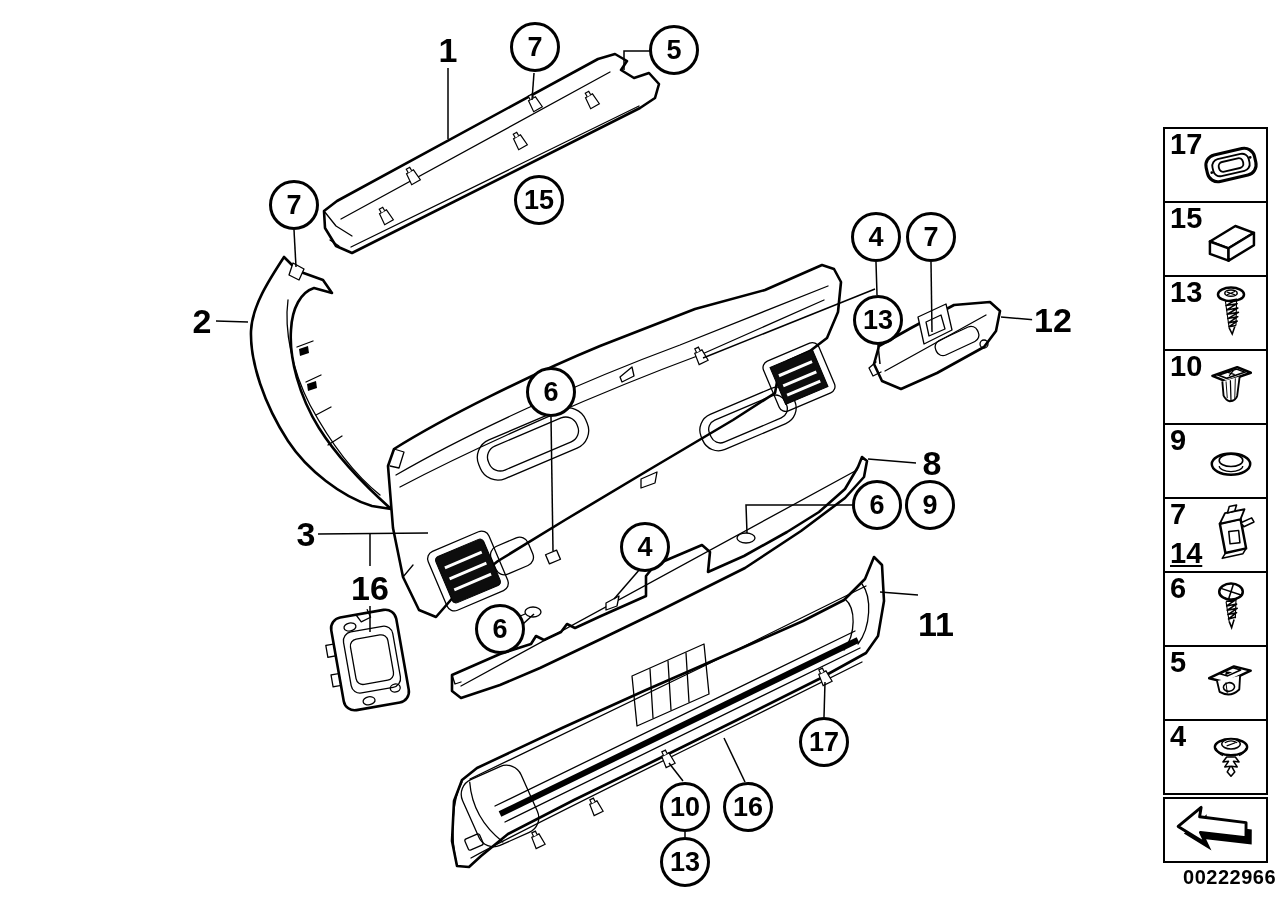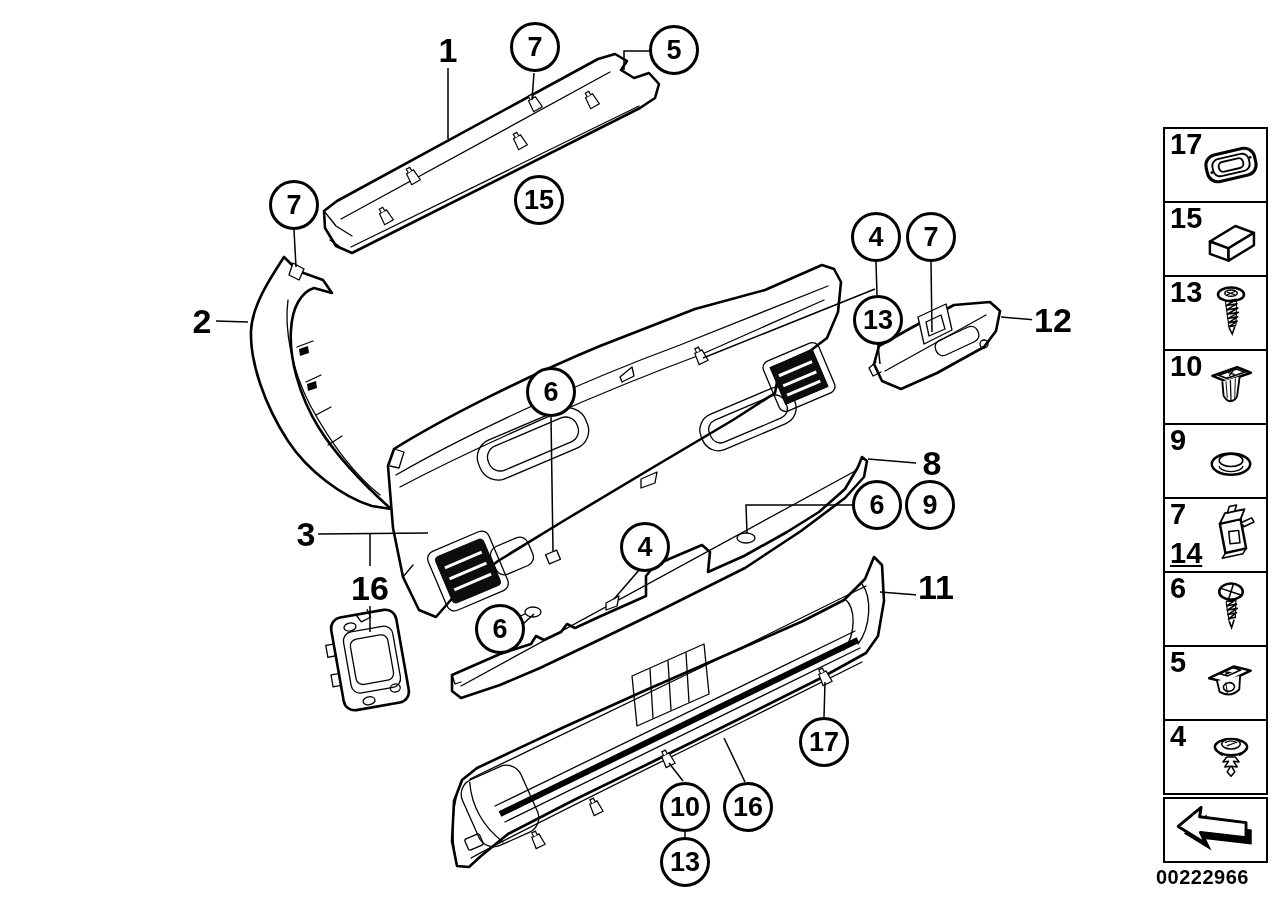--- a/index.html
+++ b/index.html
@@ -16,21 +16,21 @@
   .callout.text{font-weight:700;font-size:34px;line-height:1;background:#fff;padding:1px 2px;}
   .legend{position:absolute;left:1163px;top:127px;width:105px;border:2px solid #000;background:#fff;box-sizing:border-box;}
   .legend .cell{position:relative;height:72px;display:flex;align-items:center;justify-content:flex-end;border-top:2px solid #000;}
   .legend .cell:first-child{border-top:none;}
   .legend .num{position:absolute;top:0;left:5px;font-weight:700;font-size:29px;line-height:1.1;}
   .legend .num2{top:auto;bottom:1px;text-decoration:underline;}
   .legend .cell svg{width:66px;height:62px;margin-right:2px;flex:none;}
   .legend-footer{position:absolute;left:1163px;top:797px;width:105px;height:66px;border:2px solid #000;
                  background:#fff;box-sizing:border-box;display:flex;align-items:center;justify-content:center;}
   .legend-footer svg{width:94px;height:58px;}
-  .doc-number{position:absolute;left:1156px;top:866px;width:120px;text-align:left;
+  .doc-number{position:absolute;left:1156px;top:866px;width:120px;text-align:right;
               font-weight:700;font-size:20px;letter-spacing:.5px;}
 </style>
 </head>
 <body>
 
 <div class="stage">
 
   <svg class="art" width="1288" height="910" viewBox="0 0 1288 910">
     <defs>
       <g id="clipG">
@@ -192,21 +192,21 @@
       <div class="callout circle" style="left: 931px; top: 237px;">7</div>
       <div class="callout circle" style="left: 878px; top: 320px;">13</div>
       <div class="callout text" style="left: 1053px; top: 320px;">12</div>
       <div class="callout circle" style="left: 551px; top: 392px;">6</div>
       <div class="callout text" style="left: 932px; top: 463px;">8</div>
       <div class="callout circle" style="left: 877px; top: 505px;">6</div>
       <div class="callout circle" style="left: 930px; top: 505px;">9</div>
       <div class="callout text" style="left: 306px; top: 534px;">3</div>
       <div class="callout circle" style="left: 645px; top: 547px;">4</div>
       <div class="callout text" style="left: 370px; top: 588px;">16</div>
-      <div class="callout text" style="left: 936px; top: 587px;">11</div>
+      <div class="callout text" style="left: 936px; top: 624px;">11</div>
       <div class="callout circle" style="left: 500px; top: 629px;">6</div>
       <div class="callout circle" style="left: 824px; top: 742px;">17</div>
       <div class="callout circle" style="left: 685px; top: 807px;">10</div>
       <div class="callout circle" style="left: 748px; top: 807px;">16</div>
       <div class="callout circle" style="left: 685px; top: 862px;">13</div>
     </div>
 
   <aside class="legend" id="legend">
       <div class="cell">
         <span class="num">17</span>

